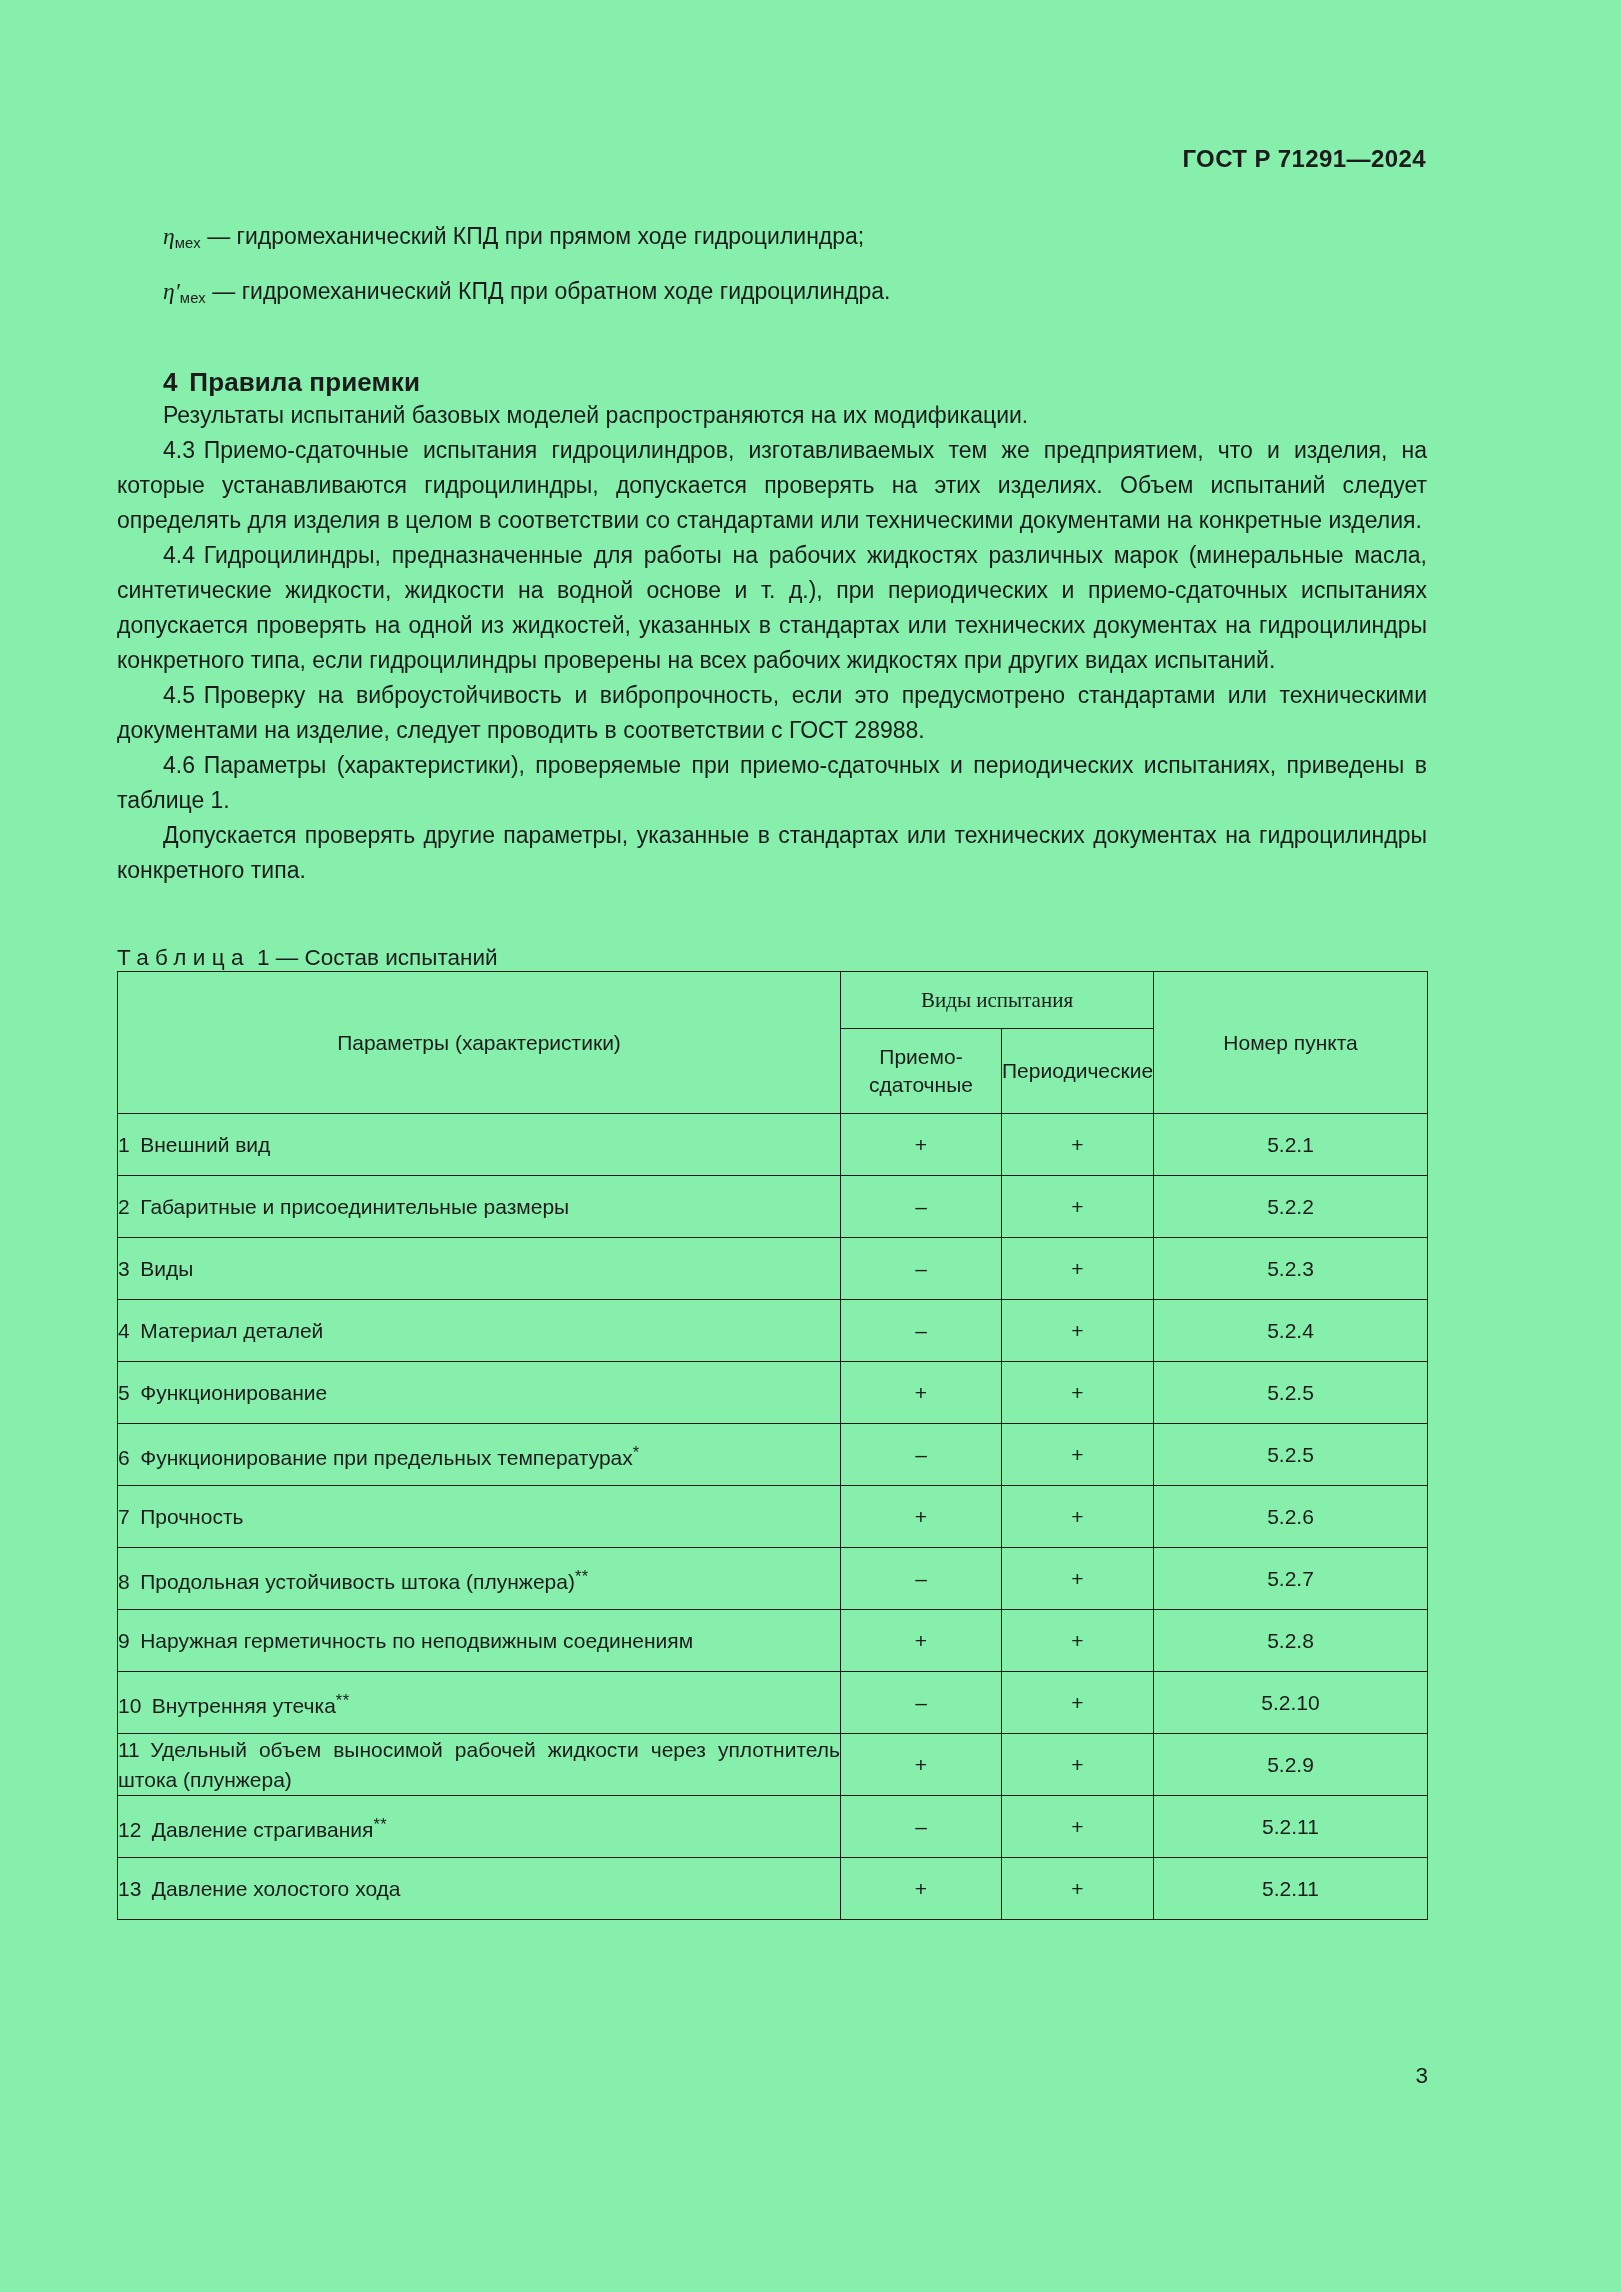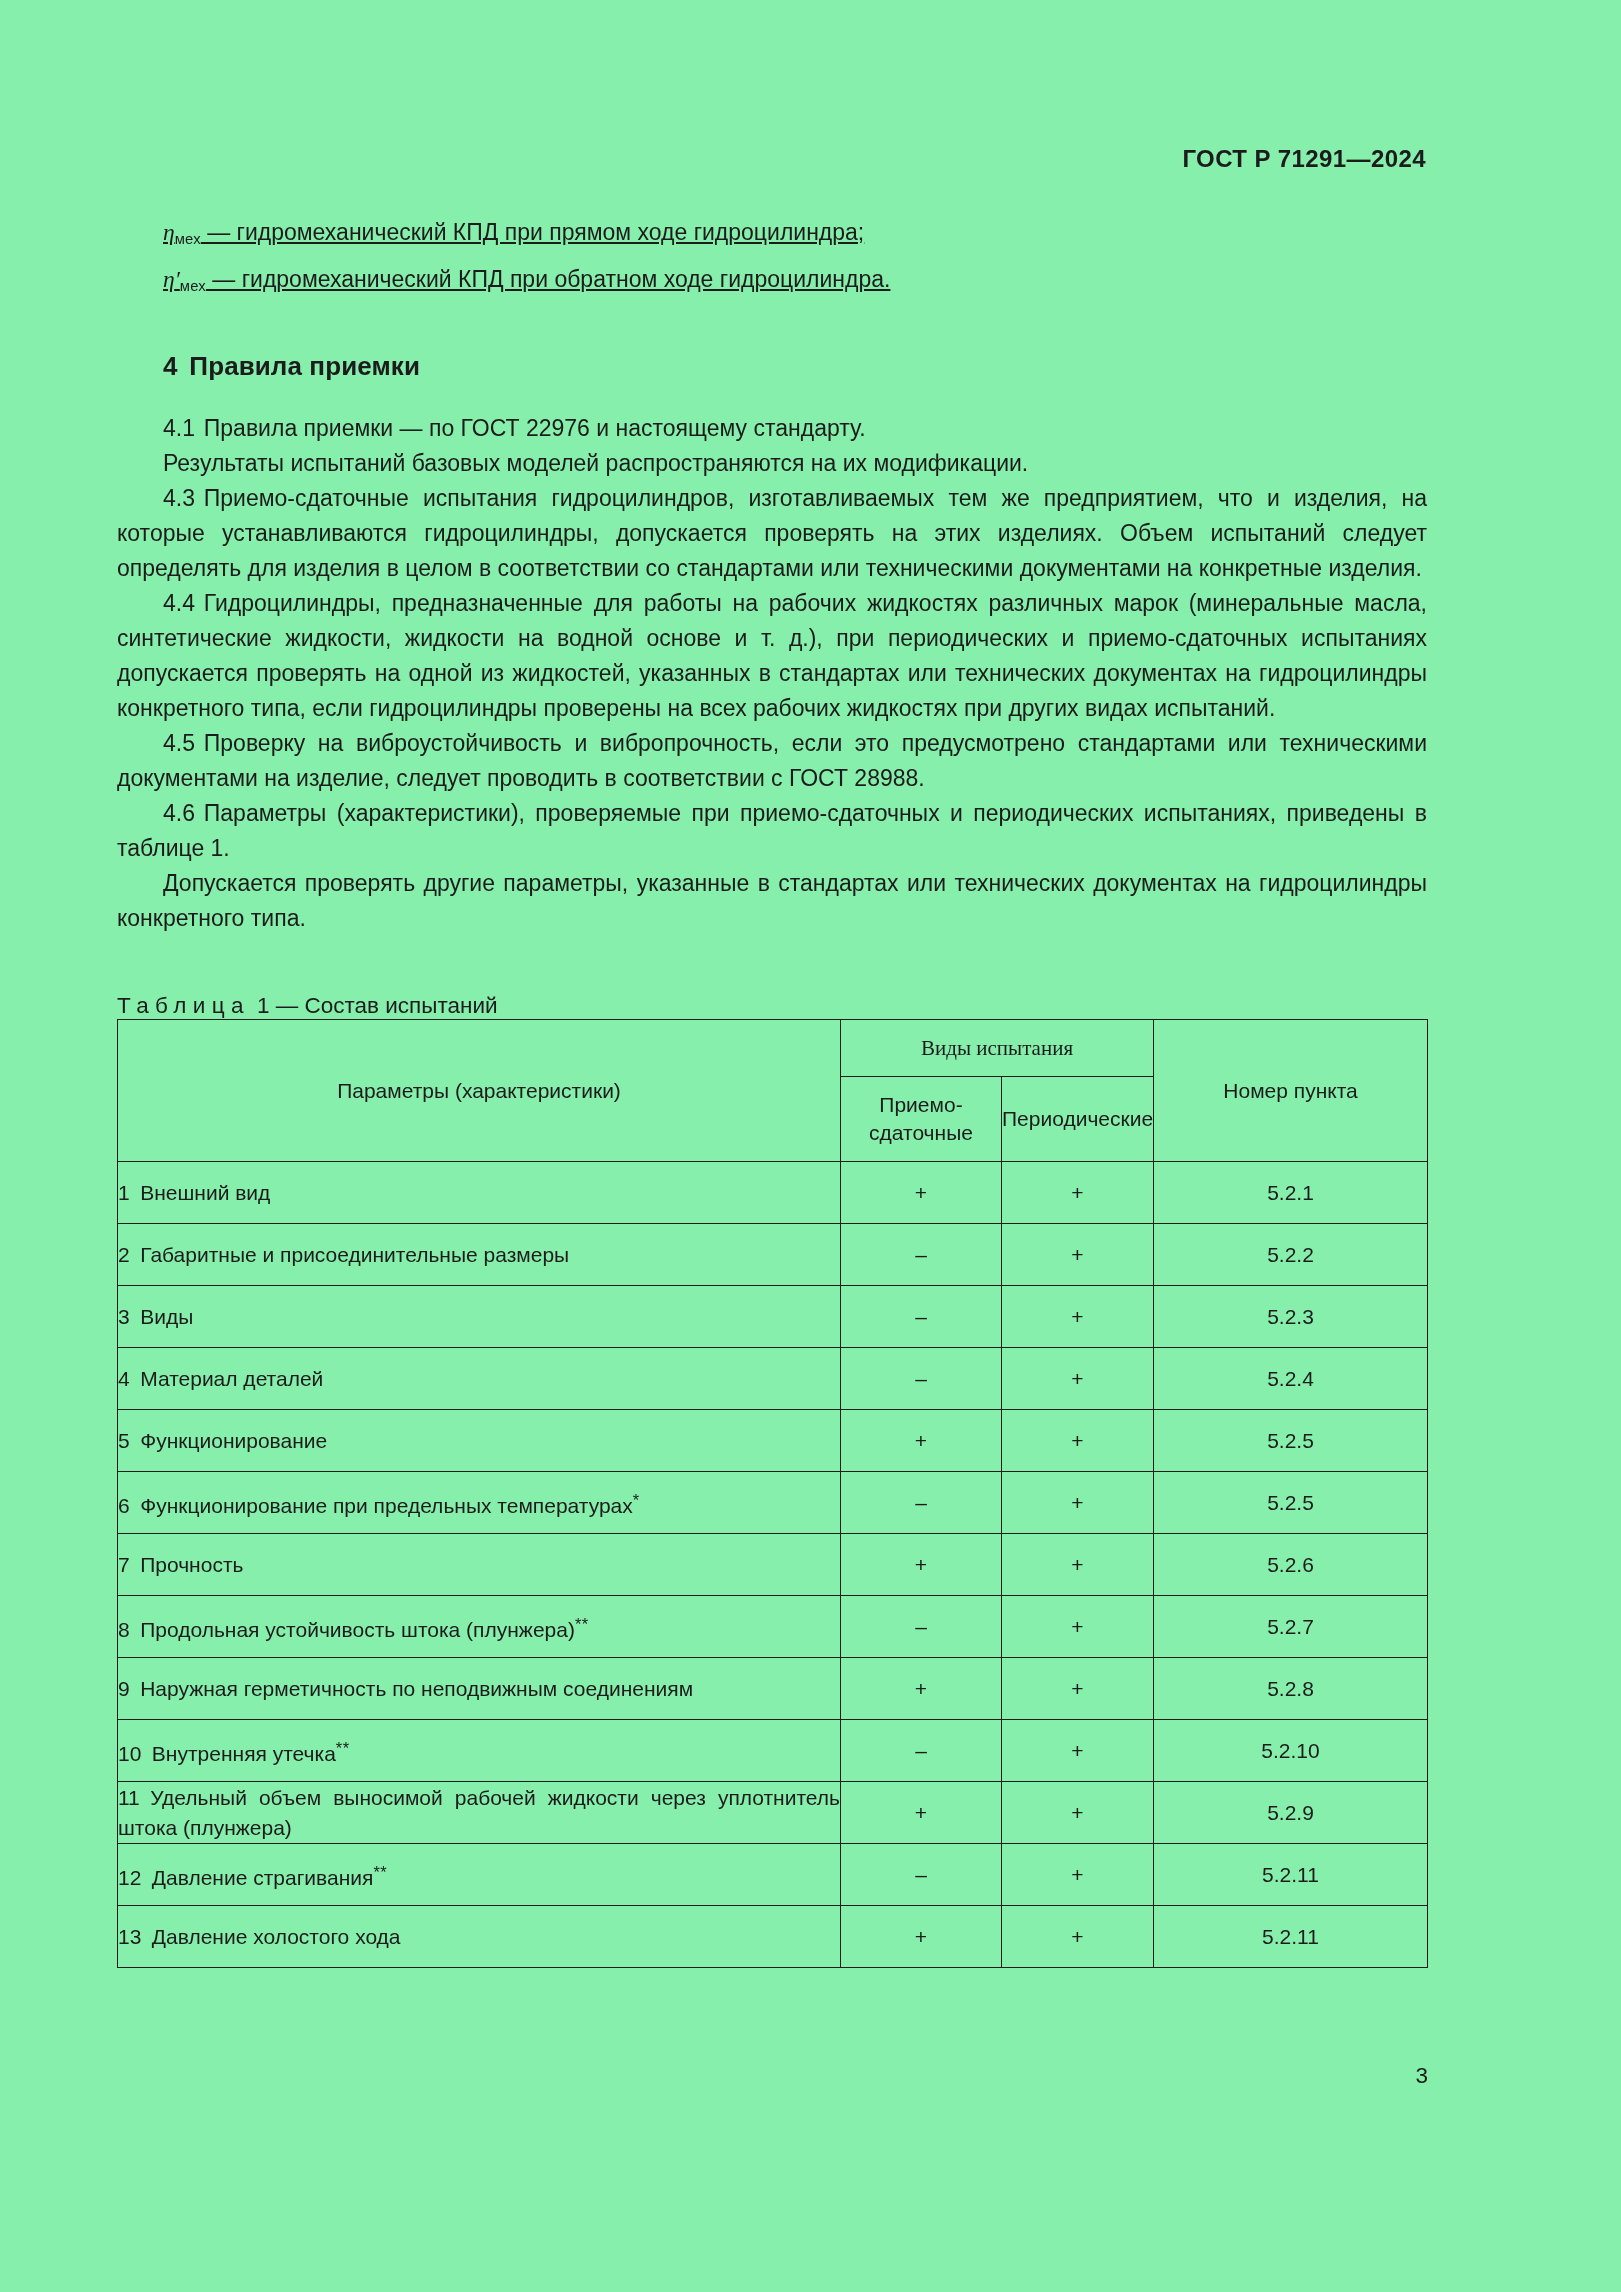--- a/index.html
+++ b/index.html
@@ -41,24 +41,23 @@
     width: 1310px;
   }
 
   .deflist {
     margin: 0 0 0 0;
     padding: 0;
     list-style: none;
   }
   .deflist li {
     font-size: 23px;
-    line-height: 40px;
+    line-height: 48px;
     padding-left: 46px;
     white-space: nowrap;
-    text-decoration: underline;
   }
   .sym {
     font-family: "Liberation Serif", serif;
     font-style: italic;
     font-size: 23.5px;
   }
   .sym sub {
     font-family: "Liberation Sans", sans-serif;
     font-style: normal;
     font-size: 0.63em;
@@ -163,21 +162,20 @@
     <ul class="deflist">
         <li><span class="sym">η<sub>мех</sub></span><span> — гидромеханический КПД при прямом ходе гидроцилиндра;</span></li>
         <li><span class="sym">η<span class="prime">′</span><sub>мех</sub></span><span> — гидромеханический КПД при обратном ходе гидроцилиндра.</span></li>
       </ul>
 
     <h2 class="section-title">
       <span class="num">4</span><span>Правила приемки</span>
     </h2>
 
     <div>
-        <p class="para first-para"><span class="pn">4.1</span><span>Правила приемки — по ГОСТ 22976 и настоящему стандарту.</span></p>
         <p class="para"><span>Результаты испытаний базовых моделей распространяются на их модификации.</span></p>
         <p class="para"><span class="pn">4.3</span><span>Приемо-сдаточные испытания гидроцилиндров, изготавливаемых тем же предприятием, что и изделия, на которые устанавливаются гидроцилиндры, допускается проверять на этих изделиях. Объ­ем испытаний следует определять для изделия в целом в соответствии со стандартами или техничес­кими документами на конкретные изделия.</span></p>
         <p class="para"><span class="pn">4.4</span><span>Гидроцилиндры, предназначенные для работы на рабочих жидкостях различных марок (ми­неральные масла, синтетические жидкости, жидкости на водной основе и т. д.), при периодических и приемо-сдаточных испытаниях допускается проверять на одной из жидкостей, указанных в стандартах или технических документах на гидроцилиндры конкретного типа, если гидроцилиндры проверены на всех рабочих жидкостях при других видах испытаний.</span></p>
         <p class="para"><span class="pn">4.5</span><span>Проверку на виброустойчивость и вибропрочность, если это предусмотрено стандартами или техническими документами на изделие, следует проводить в соответствии с ГОСТ 28988.</span></p>
         <p class="para"><span class="pn">4.6</span><span>Параметры (характеристики), проверяемые при приемо-сдаточных и периодических испыта­ниях, приведены в таблице 1.</span></p>
         <p class="para"><span>Допускается проверять другие параметры, указанные в стандартах или технических документах на гидроцилиндры конкретного типа.</span></p>
       </div>
 
     <div class="table-caption">
       <span class="tword">Таблица</span><span class="tnum">1</span>

